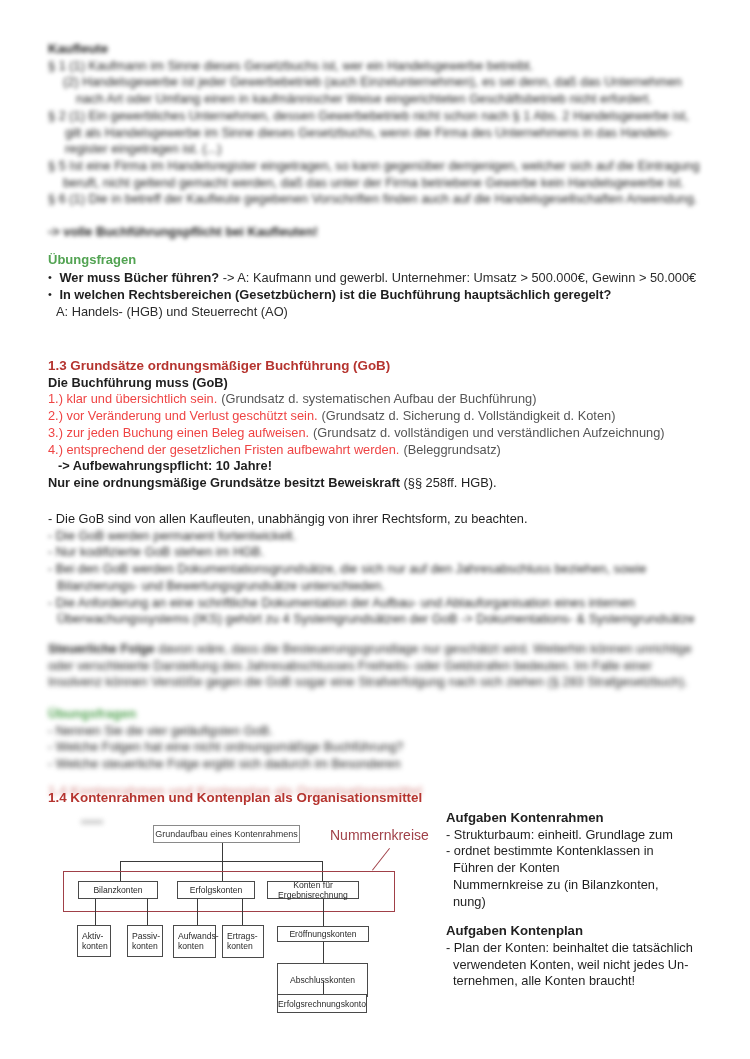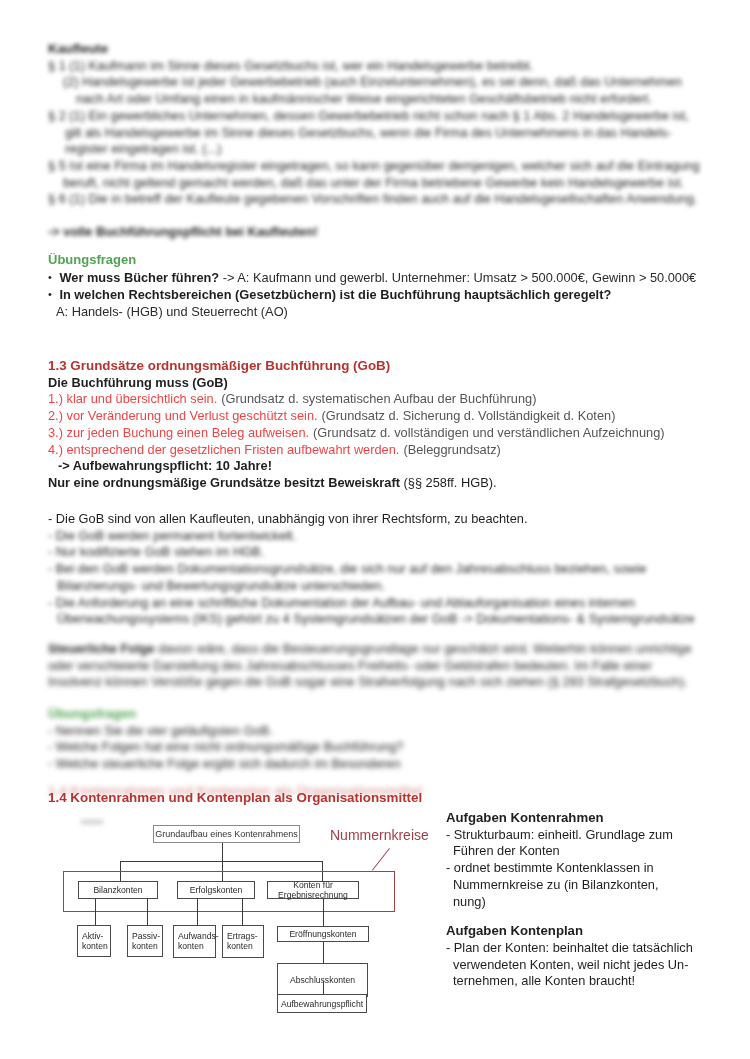--- a/index.html
+++ b/index.html
@@ -190,29 +190,29 @@
 
     <div class="dbox" style="left:277px; top:926px; width:92px; height:16px">
       <span>Eröffnungskonten</span>
     </div>
     <div class="dline" style="left:323px; top:942px; width:1px; height:21px"></div>
     <div class="dbox" style="left:277px; top:963px; width:91px; height:34px">
       <span>Abschlusskonten</span>
     </div>
     <div class="dline" style="left:323px; top:981px; width:1px; height:13px"></div>
     <div class="dbox" style="left:277px; top:994px; width:90px; height:19px">
-      <span>Aufbewahrungspflicht</span>
+      <span>Erfolgsrechnungskonto</span>
     </div>
   </div>
 
   <div class="rightcol">
     <div class="line rc-head">Aufgaben Kontenrahmen</div>
     <div class="line">- Strukturbaum: einheitl. Grundlage zum</div>
+    <div class="line">- ordnet bestimmte Kontenklassen in</div>
     <div class="line ind7">Führen der Konten</div>
-    <div class="line">- ordnet bestimmte Kontenklassen in</div>
     <div class="line ind7">Nummernkreise zu (in Bilanzkonten,</div>
     <div class="line ind7">nung)</div>
 
     <div class="line rc-head rc-gap">Aufgaben Kontenplan</div>
     <div class="line">- Plan der Konten: beinhaltet die tatsächlich</div>
     <div class="line ind7">verwendeten Konten, weil nicht jedes Un-</div>
     <div class="line ind7">ternehmen, alle Konten braucht!</div>
   </div>
 
 </div>

